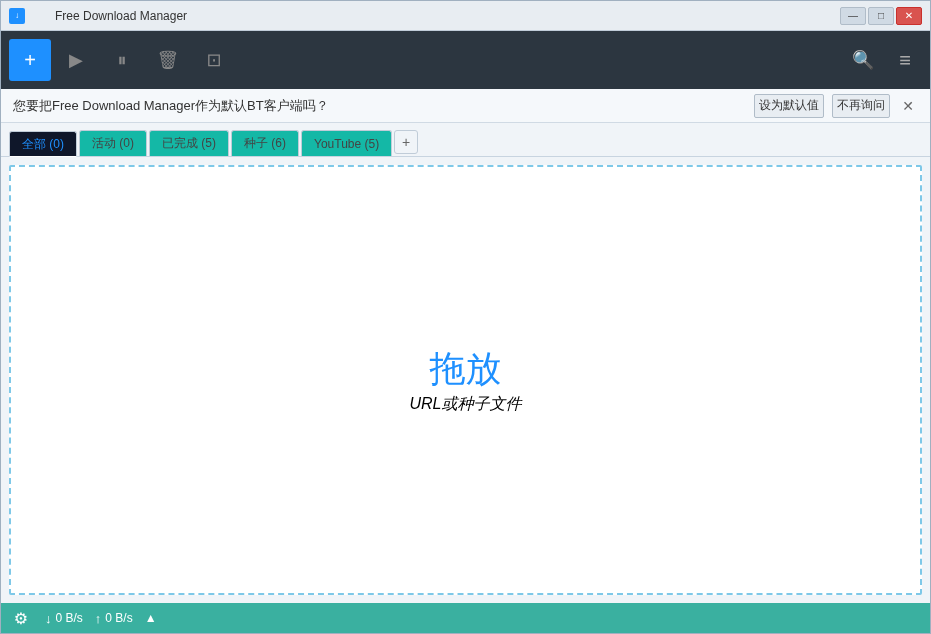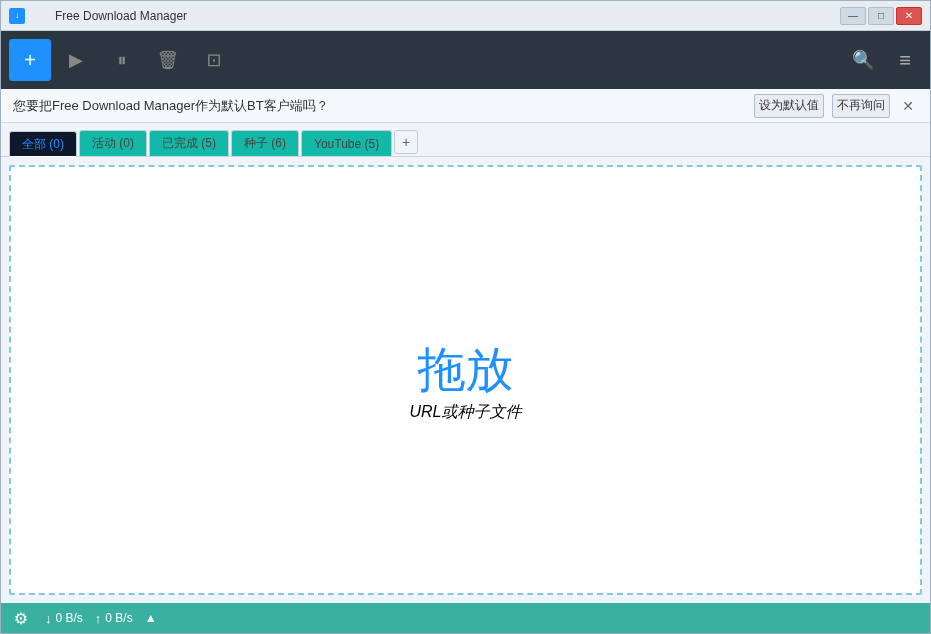--- a/index.html
+++ b/index.html
@@ -210,21 +210,21 @@
       margin: 8px;
       border: 2px dashed #7ec8e8;
       border-radius: 2px;
       display: flex;
       flex-direction: column;
       align-items: center;
       justify-content: center;
       overflow: hidden;
     }
     .drop-title {
-      font-size: 48px;
+      font-size: 36px;
       color: #1e90ff;
     }
     .drop-subtitle {
       font-size: 16px;
       color: #000000;
       font-style: italic;
     }
 
     
     .status-bar {

